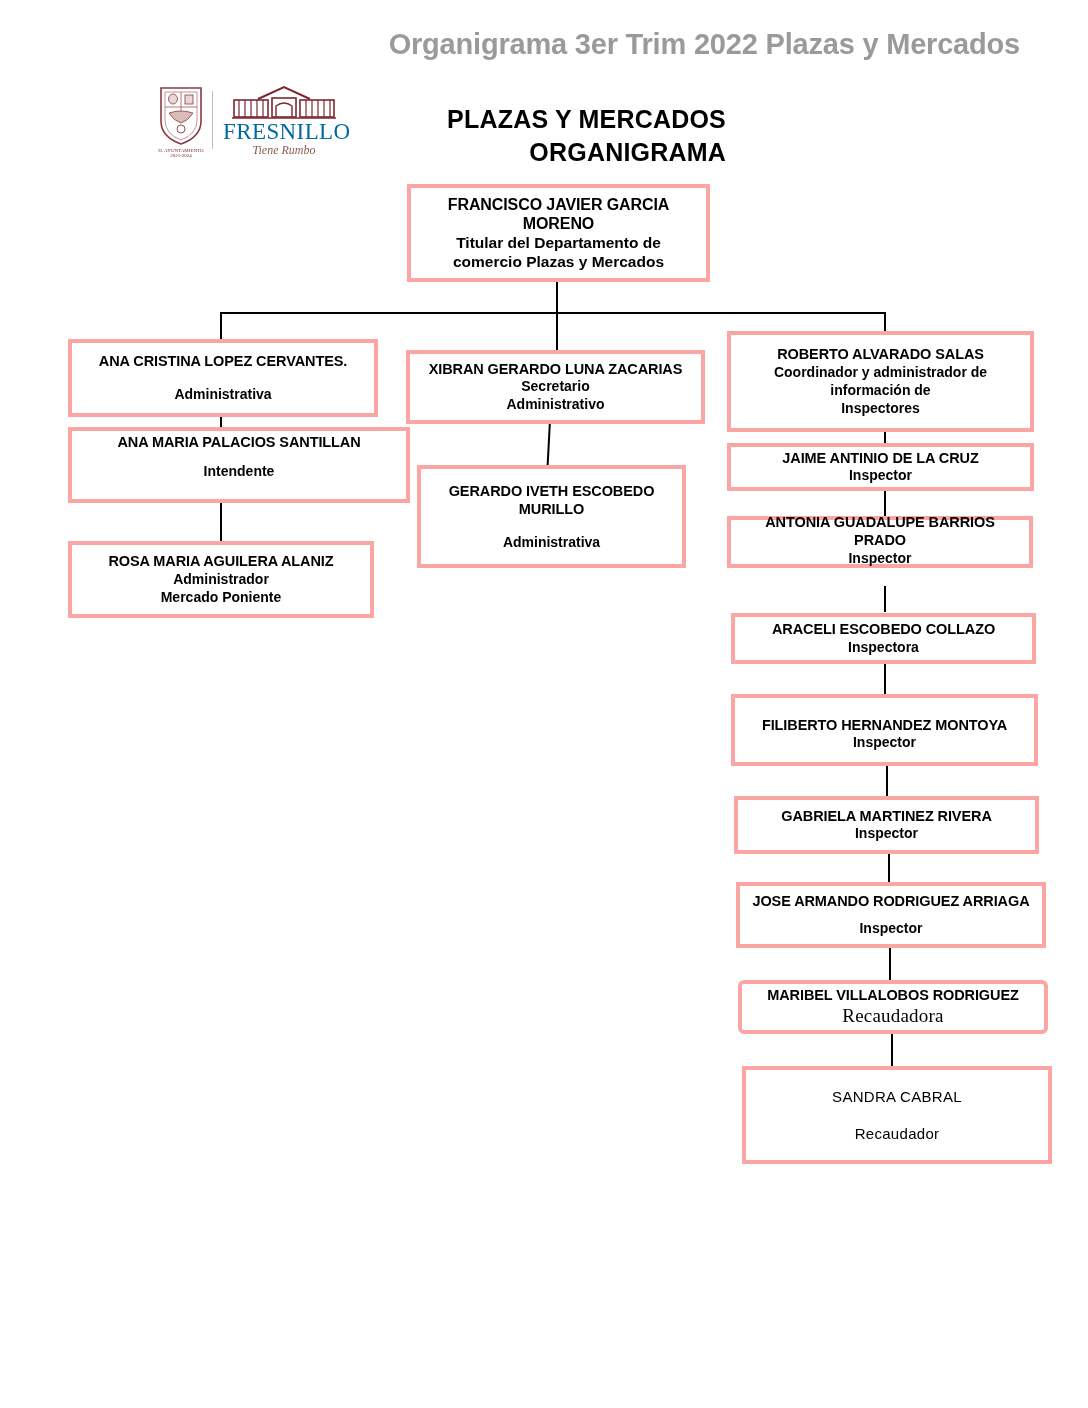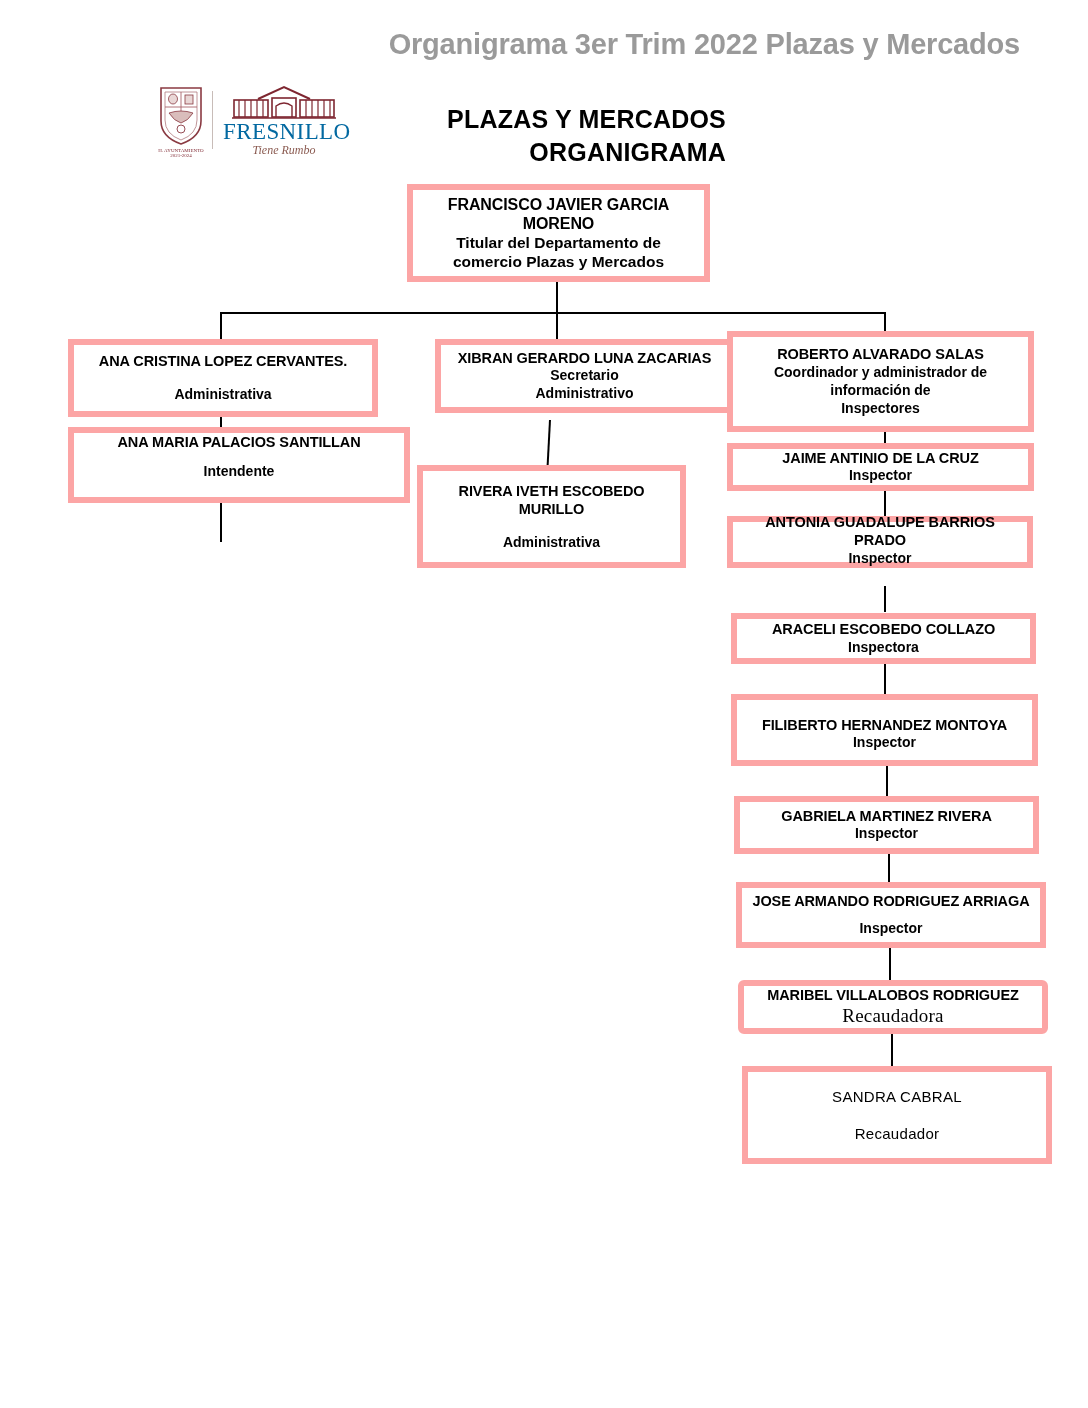--- a/index.html
+++ b/index.html
@@ -102,21 +102,21 @@
     font-size: 25px;
     font-weight: bold;
     line-height: 1.32;
     letter-spacing: 0.2px;
   }
 
   
   .node {
     position: absolute;
     box-sizing: border-box;
-    border: 6px solid #fca5a5;
+    border: 4px solid #fca5a5;
     background: #ffffff;
     display: flex;
     flex-direction: column;
     align-items: center;
     justify-content: center;
     text-align: center;
     padding: 2px 4px;
     z-index: 3;
   }
   .node .nm {
@@ -254,29 +254,34 @@
     <div class="nm">ANA CRISTINA LOPEZ CERVANTES.</div>
     <div class="gap"></div>
     <div class="rl">Administrativa</div>
   </div>
 
   <div class="node" style="left:68px; top:427px; width:342px; height:76px;">
     <div class="nm" style="margin-top:-16px;">ANA MARIA PALACIOS SANTILLAN</div>
     <div class="rl" style="margin-top:12px;">Intendente</div>
   </div>
 
-
-  <div class="node" style="left:406px; top:339px; width:299px; height:74px;margin-left:29px;">
+  <div class="node" style="left:68px; top:541px; width:306px; height:77px;">
+    <div class="nm">ROSA MARIA AGUILERA ALANIZ</div>
+    <div class="rl">Administrador</div>
+    <div class="rl">Mercado Poniente</div>
+  </div>
+
+  <div class="node" style="left:406px; top:350px; width:299px; height:74px;">
     <div class="nm">XIBRAN GERARDO LUNA ZACARIAS</div>
     <div class="rl">Secretario</div>
     <div class="rl">Administrativo</div>
   </div>
 
   <div class="node" style="left:417px; top:465px; width:269px; height:103px;">
-    <div class="nm">RIVERA IVETH ESCOBEDO</div>
+    <div class="nm">GERARDO IVETH ESCOBEDO</div>
     <div class="nm">MURILLO</div>
     <div class="gap"></div>
     <div class="rl">Administrativa</div>
   </div>
 
   <div class="node" style="left:727px; top:331px; width:307px; height:101px;">
     <div class="nm">ROBERTO ALVARADO SALAS</div>
     <div class="rl">Coordinador y administrador de</div>
     <div class="rl">información de</div>
     <div class="rl">Inspectores</div>

